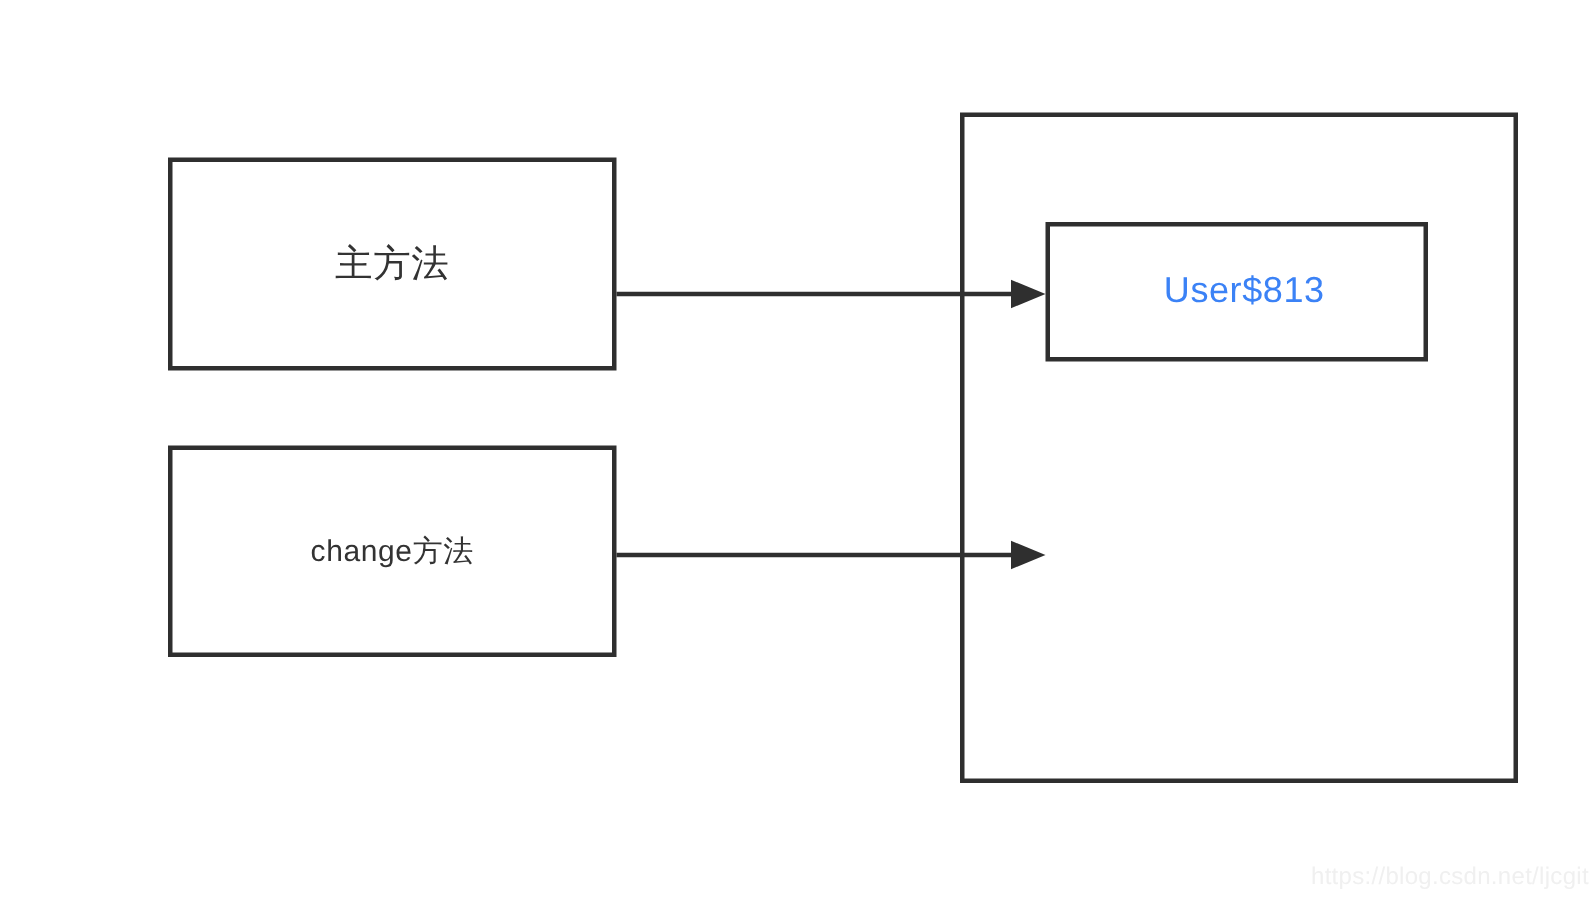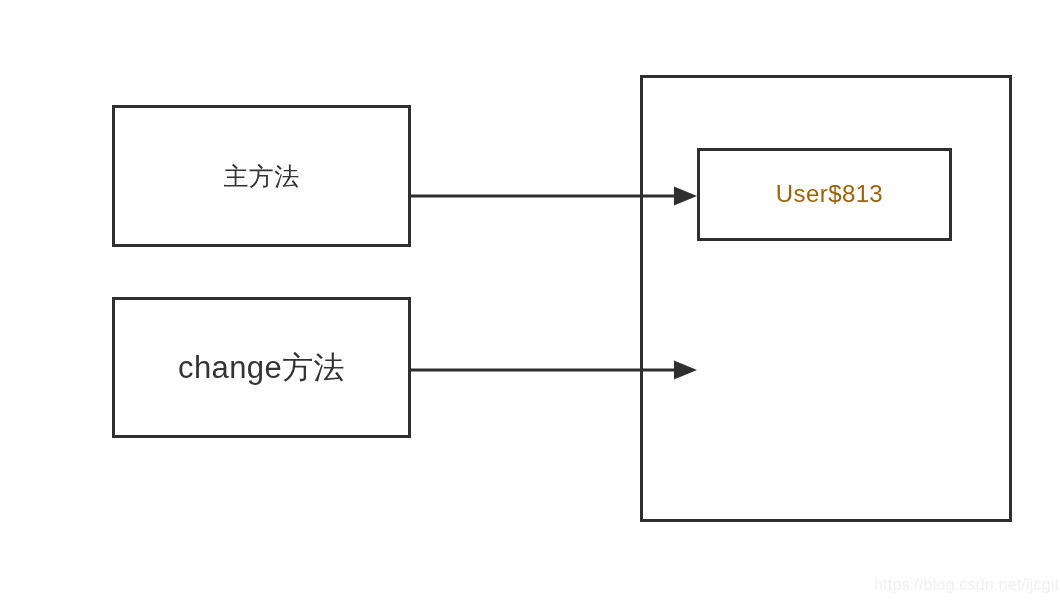--- a/index.html
+++ b/index.html
@@ -60,25 +60,25 @@
 
 <div id="canvas" style="background: rgb(255, 255, 255);">
 
   <div class="container-node" id="heap-container" style="left: 640px; top: 75px; width: 372px; height: 447px; border: 3px solid rgb(47, 47, 47);"></div>
 
   <div class="node" id="node-main-method" style="left: 112px; top: 105px; width: 299px; height: 142px; border: 3px solid rgb(47, 47, 47);">
     <span class="node-label" id="label-main-method" style="font-size: 25px; color: rgb(51, 51, 51);">主方法</span>
   </div>
 
   <div class="node" id="node-change-method" style="left: 112px; top: 297px; width: 299px; height: 141px; border: 3px solid rgb(47, 47, 47);">
-    <span class="node-label" id="label-change-method" style="font-size: 31px; color: rgb(51, 51, 51);">change方法</span>
+    <span class="node-label" id="label-change-method" style="font-size: 20px; color: rgb(51, 51, 51);">change方法</span>
   </div>
 
   <div class="node" id="node-user-813" style="left: 697px; top: 148px; width: 255px; height: 93px; border: 3px solid rgb(47, 47, 47);">
-    <span class="node-label" id="label-user-813" style="font-size: 24px; color: #a16207; margin-left: 10px;">User$813</span>
+    <span class="node-label" id="label-user-813" style="font-size: 24px; color: #3b82f6; margin-left: 10px;">User$813</span>
   </div>
 
 
   <svg class="edge-layer" id="edge-layer" viewBox="0 0 1060 604" xmlns="http://www.w3.org/2000/svg">
       <g>
         <line x1="411" y1="196" x2="676" y2="196" stroke="#2f2f2f" stroke-width="3"></line>
         <polygon points="697,196 674,186.5 674,205.5" fill="#2f2f2f"></polygon>
       </g>
       <g>
         <line x1="411" y1="370" x2="676" y2="370" stroke="#2f2f2f" stroke-width="3"></line>

